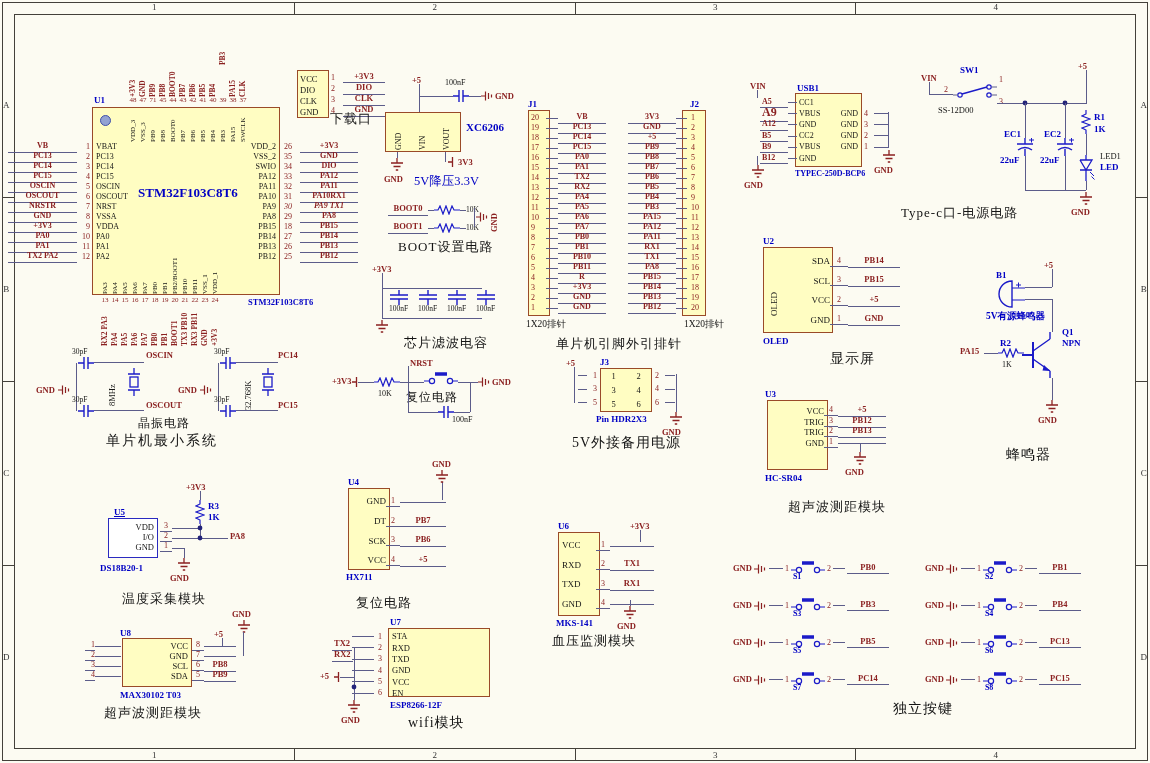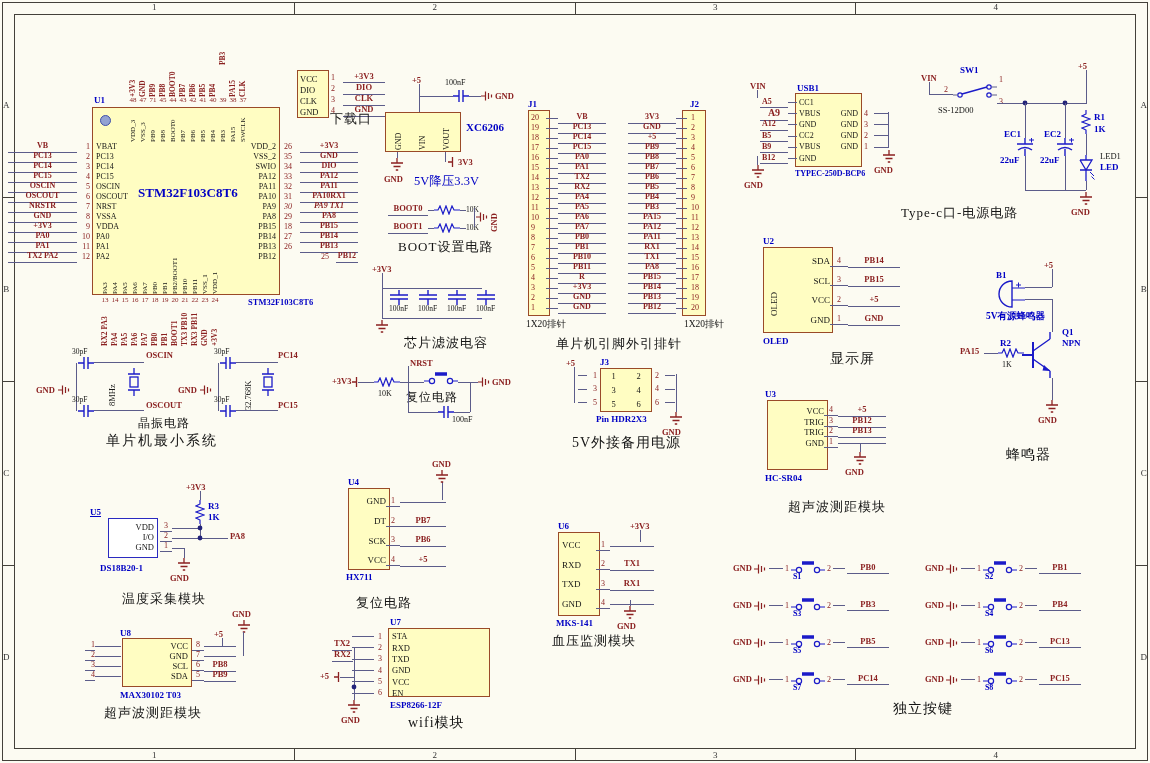--- a/index.html
+++ b/index.html
@@ -249,21 +249,21 @@
       <span class="nu" style="flex:1;text-align:center;font-size:8px;">PB15</span>
     </div>
       <div class="row" style="height:10px;">
       <span class="pn" style="width:16px;">27</span>
       <span class="nu" style="flex:1;text-align:center;font-size:8px;">PB14</span>
     </div>
       <div class="row" style="height:10px;">
       <span class="pn" style="width:16px;">26</span>
       <span class="nu" style="flex:1;text-align:center;font-size:8px;">PB13</span>
     </div>
-      <div class="row" style="height:10px;margin-left:37px;">
+      <div class="row" style="height:10px;">
       <span class="pn" style="width:16px;">25</span>
       <span class="nu" style="flex:1;text-align:center;font-size:8px;">PB12</span>
     </div>
     </div>
   <div class="t row" style="left:128px;top:44px;">
 
   <div class="col" style="width:10px;justify-content:flex-end;height:60px;">
       <span class="n v" style="height:48px;font-size:7.5px;">+3V3</span>
       <span class="pn" style="font-size:7px;">48</span>
     </div>
@@ -801,21 +801,21 @@
   <i class="vw" style="left:757px;top:90px;height:8px;"></i>
   <span class="t d" style="left:797px;top:84px;">USB1</span>
   <div class="box" style="left:795px;top:93px;width:67px;height:74px;"></div>
   <div class="t" style="left:760px;top:97px;">
 
   <div class="row" style="height:11.2px;">
       <span class="nu" style="width:24px;text-align:left;font-size:8px;">A5</span>
       <span class="hwf" style="width:9px;"></span>
     </div>
       <div class="row" style="height:11.2px;">
-      <span class="nu" style="width:24px;text-align:center;font-size:10px;">A9</span>
+      <span class="nu" style="width:24px;text-align:left;font-size:12px;">A9</span>
       <span class="hwf" style="width:9px;"></span>
     </div>
       <div class="row" style="height:11.2px;">
       <span class="nu" style="width:24px;text-align:left;font-size:8px;">A12</span>
       <span class="hwf" style="width:9px;"></span>
     </div>
       <div class="row" style="height:11.2px;">
       <span class="nu" style="width:24px;text-align:left;font-size:8px;">B5</span>
       <span class="hwf" style="width:9px;"></span>
     </div>
@@ -1172,21 +1172,21 @@
     </div>
     </div>
   <i class="vw" style="left:860px;top:444px;height:8px;"></i>
   <i class="sym" style="left:852px;top:452px;"><svg width="16" height="14" viewBox="0 0 16 14">
         <path d="M8 0V5M2 5H14M4.5 8.5H11.5M6.8 12H9.2" stroke="#8b2121" stroke-width="1.3" fill="none"></path>
       </svg></i>
   <span class="t n" style="left:845px;top:468px;">GND</span>
   <span class="t d" style="left:765px;top:474px;">HC-SR04</span>
   <span class="t c" style="left:788px;top:500px;">超声波测距模块</span>
 
-  <span class="t d" style="left:90px;top:508px;text-decoration:underline;">U5</span>
+  <span class="t d" style="left:114px;top:508px;text-decoration:underline;">U5</span>
   <div class="wbox" style="left:108px;top:518px;width:50px;height:40px;"></div>
   <div class="t" style="left:112px;top:522px;">
 
   <div class="row" style="height:10px;width:42px;justify-content:flex-end;">
         <span class="in" style="font-size:8.5px;">VDD</span>
       </div>
       <div class="row" style="height:10px;width:42px;justify-content:flex-end;">
         <span class="in" style="font-size:8.5px;">I/O</span>
       </div>
       <div class="row" style="height:10px;width:42px;justify-content:flex-end;">

